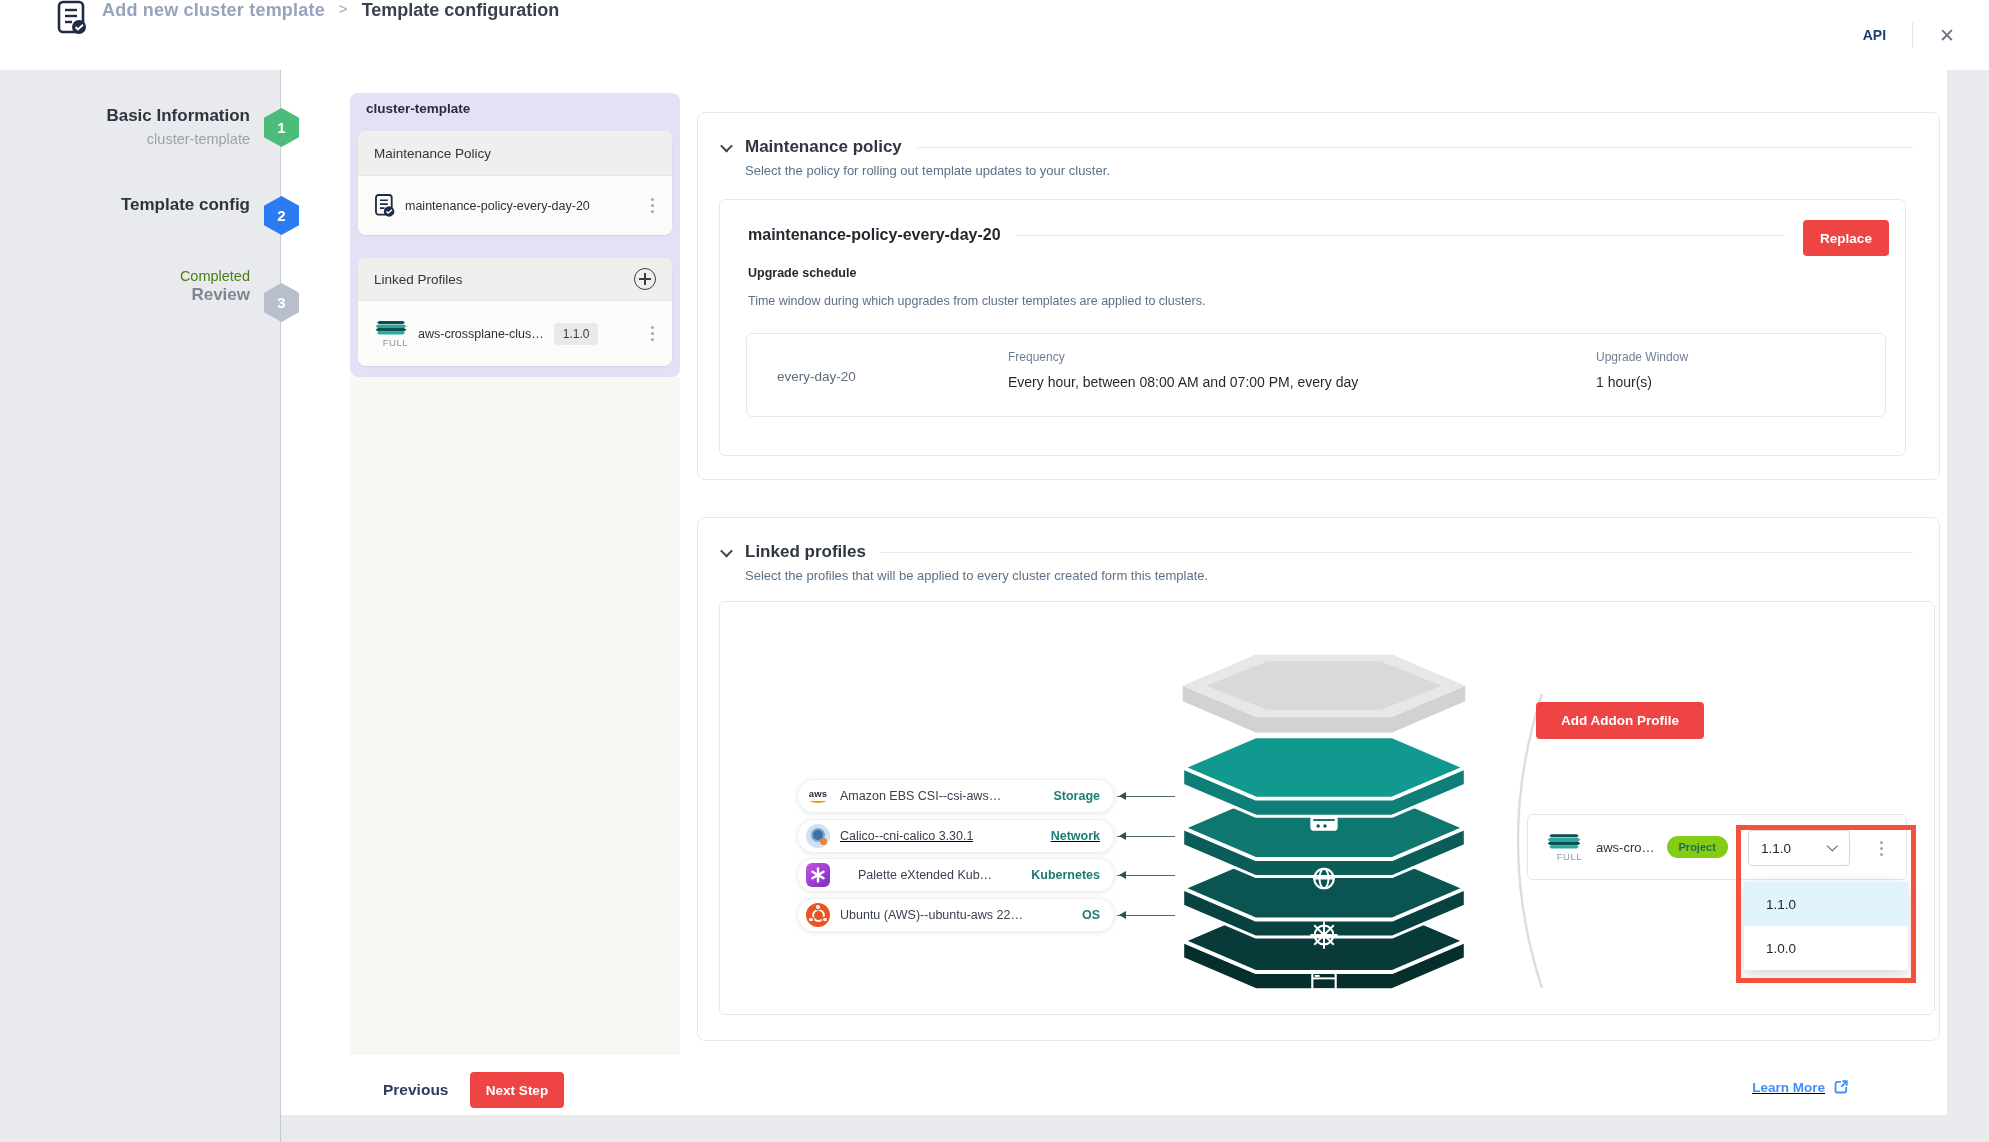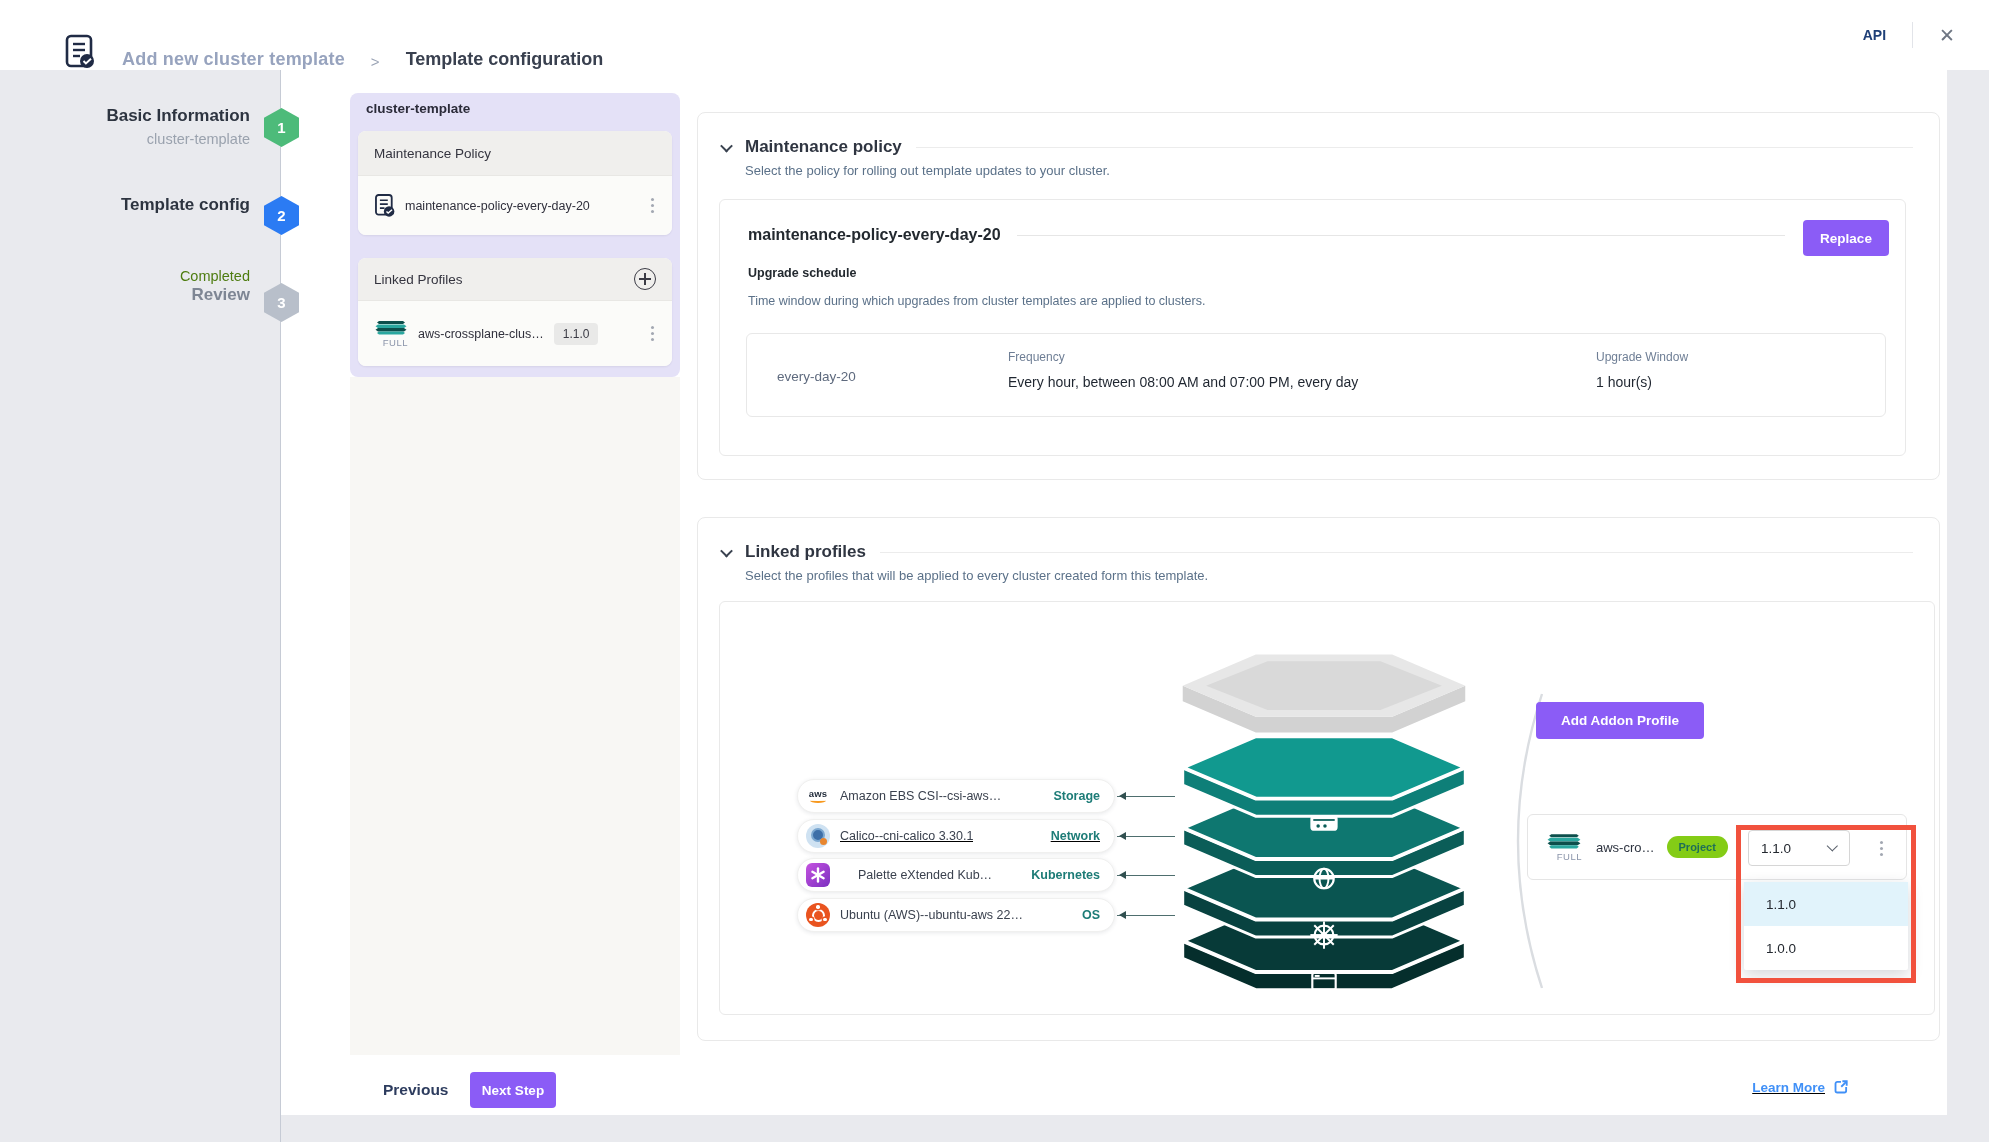--- a/index.html
+++ b/index.html
@@ -1,21 +1,21 @@
 <!DOCTYPE html>
 <html><head>
 <meta charset="utf-8">
 <style>
   * { margin:0; padding:0; box-sizing:border-box; font-family:"Liberation Sans", sans-serif; }
   html,body { width:1989px; height:1142px; }
   body { background:#e9eaee; position:relative; overflow:hidden; }
 
   
   #header { position:absolute; left:0; top:0; width:1989px; height:70px; background:#ffffff; z-index:5; }
-  .crumbs { position:absolute; left:64px; top:0; height:70px; display:flex; align-items:flex-end; gap:26px; }
+  .crumbs { position:absolute; left:56px; top:0; height:70px; display:flex; align-items:flex-start; gap:14px; }
   .crumb-parent { font-size:18px; font-weight:600; color:#97a3be; letter-spacing:.2px; }
   .crumb-sep { font-size:15px; color:#9aa3b5; }
   .crumb-current { font-size:18px; font-weight:600; color:#39404f; }
   .hdr-right { position:absolute; right:34px; top:0; height:70px; display:flex; align-items:center; gap:26px; }
   .api-link { font-size:14px; font-weight:700; color:#1e3f77; cursor:pointer; }
   .hdr-div { width:1px; height:26px; background:#e2e4e9; }
   .close-x { font-size:19px; color:#6e7683; cursor:pointer; line-height:1; }
 
   
   #sidebar-bg { position:absolute; left:0; top:70px; width:280px; height:1072px; background:#e9eaee; }
@@ -57,21 +57,21 @@
   .sec-head { display:flex; align-items:center; gap:14px; padding:24px 26px 0 24px; }
   .chev { width:9px; height:9px; border-left:2px solid #3a4350; border-bottom:2px solid #3a4350; transform:rotate(-45deg) translate(1px,-1px); flex:none; cursor:pointer; }
   .sec-title { font-size:17px; font-weight:700; color:#2f3541; white-space:nowrap; }
   .sec-rule { flex:1; height:1px; background:#ececec; }
   .sec-sub { padding:6px 26px 0 47px; font-size:13px; color:#5b7189; }
 
   .mp-card { position:absolute; left:21px; top:86px; width:1187px; height:257px; border:1px solid #e9e9e9; border-radius:6px; background:#fff; }
   .mp-title-row { display:flex; align-items:center; gap:16px; padding:26px 120px 0 28px; }
   .mp-title { font-size:16px; font-weight:700; color:#23292f; white-space:nowrap; }
   .mp-rule { flex:1; height:1px; background:#e6e6e6; }
-  .btn-teal { background:#8b5cf6; color:#fff; border:none; border-radius:4px; font-size:13.5px; font-weight:700; cursor:pointer; display:flex; align-items:center; justify-content:center; }
+  .btn-teal { background:#ef4444; color:#fff; border:none; border-radius:4px; font-size:13.5px; font-weight:700; cursor:pointer; display:flex; align-items:center; justify-content:center; }
   .replace-btn { position:absolute; right:16px; top:20px; width:86px; height:36px; }
   .mp-sched-h { position:absolute; left:28px; top:66px; font-size:12.5px; font-weight:700; color:#23292f; }
   .mp-desc { position:absolute; left:28px; top:94px; font-size:12.5px; color:#5b7189; }
   .sched-box { position:absolute; left:26px; top:133px; width:1140px; height:84px; border:1px solid #e8e8e8; border-radius:6px; }
   .sched-name { position:absolute; left:30px; top:0; height:84px; display:flex; align-items:center; font-size:13.5px; color:#5e6a7e; }
   .sched-col-label { font-size:12px; color:#6e7e95; }
   .sched-col-value { font-size:14px; color:#1f2630; margin-top:10px; }
   .sched-col { position:absolute; top:16px; }
 
   
@@ -103,21 +103,21 @@
   .ver-select span { font-size:13.5px; color:#23282f; }
   .sel-chev { margin-left:auto; width:8px; height:8px; border-left:1.6px solid #5a616c; border-bottom:1.6px solid #5a616c; transform:rotate(-45deg) translate(1px,-2px); }
   .pc-kebab { position:absolute; left:348px; top:22px; }
   .ver-panel { position:absolute; left:1024px; top:280px; width:164px; background:#fff; box-shadow:0 5px 16px rgba(20,30,50,.18); border-radius:2px; z-index:3; }
   .ver-opt { height:44px; display:flex; align-items:center; padding-left:22px; font-size:13.5px; color:#23282f; cursor:pointer; }
   .ver-opt.sel { background:#e1f3fb; }
   .highlight-rect { position:absolute; left:1016px; top:223px; width:180px; height:158px; border:5px solid #f1513d; z-index:4; pointer-events:none; }
 
   
   .prev-link { position:absolute; left:383px; top:1072px; height:36px; display:flex; align-items:center; font-size:15.5px; font-weight:700; color:#2d3c5e; cursor:pointer; }
-  .next-btn { position:absolute; left:470px; top:1072px; width:86px; height:36px; }
+  .next-btn { position:absolute; left:470px; top:1072px; width:94px; height:36px; }
   .learn-more { position:absolute; right:140px; top:1079px; display:flex; align-items:center; gap:8px; cursor:pointer;text-decoration:underline; }
   .learn-more span { font-size:13.5px; font-weight:600; color:#4090f7; }
 </style>
 </head>
 <body>
 
 <div id="sidebar-bg"></div>
 <div id="main-bg"></div>
 <div id="right-strip"></div>
 <div id="bottom-strip"></div>

